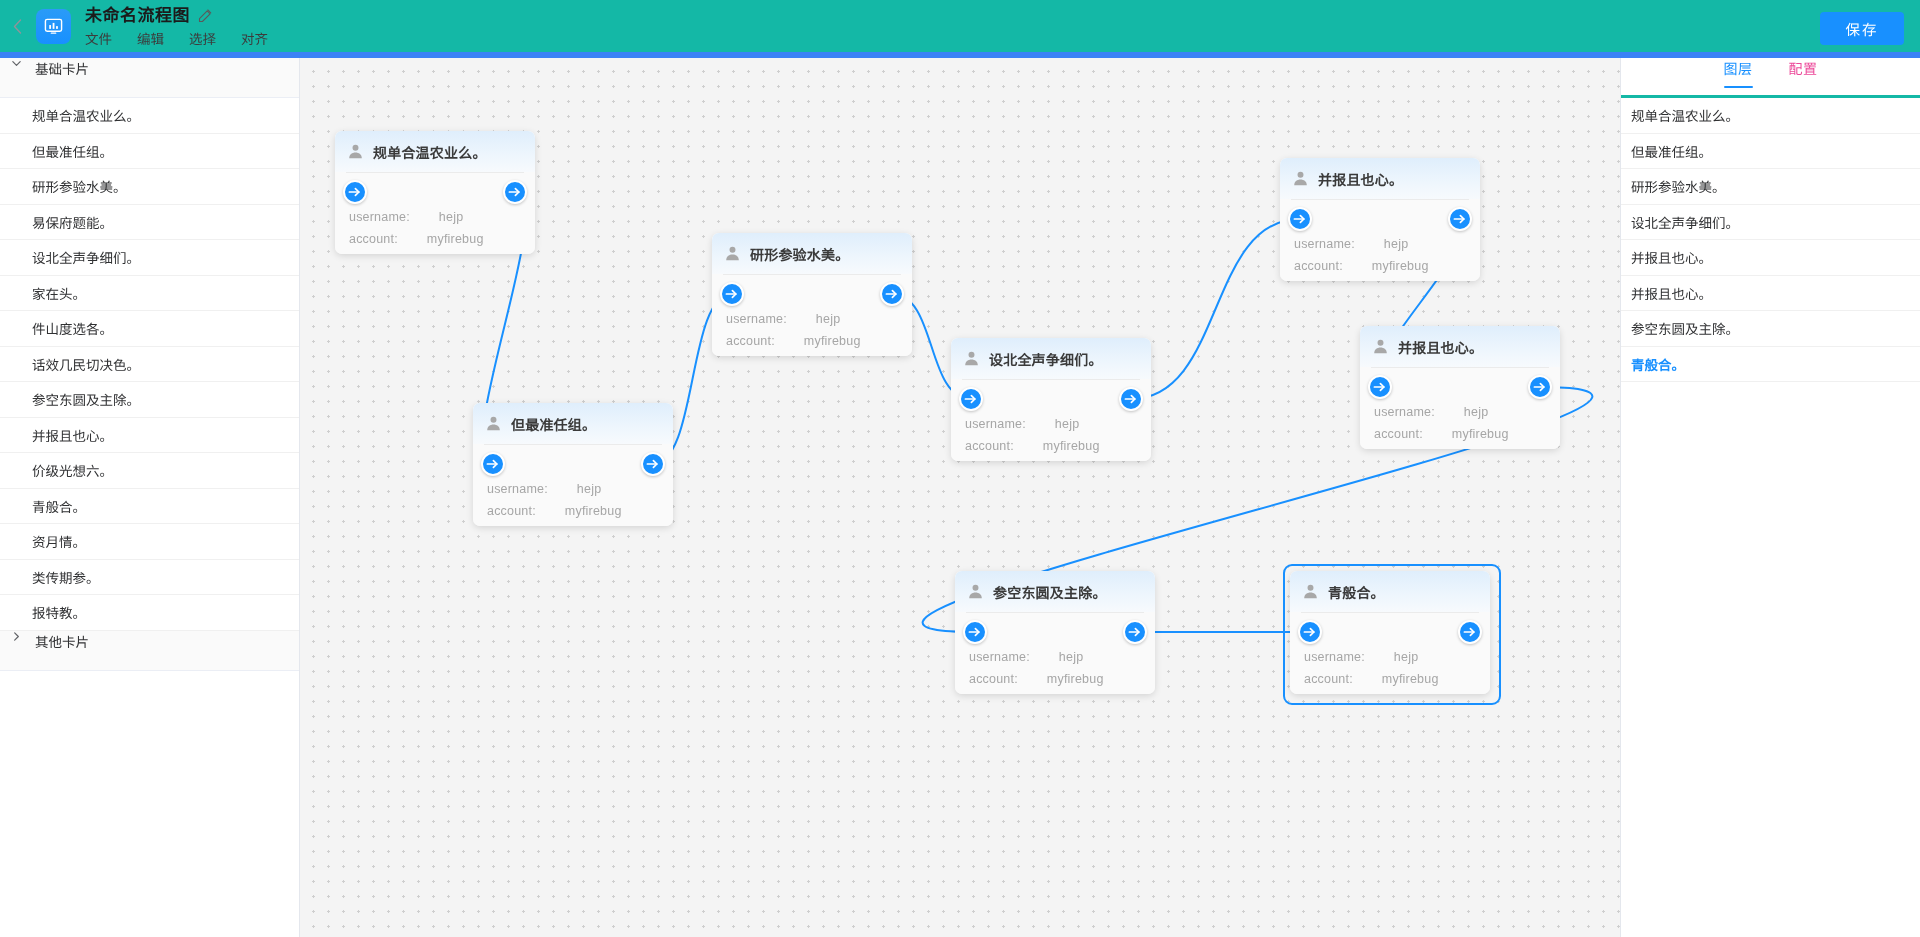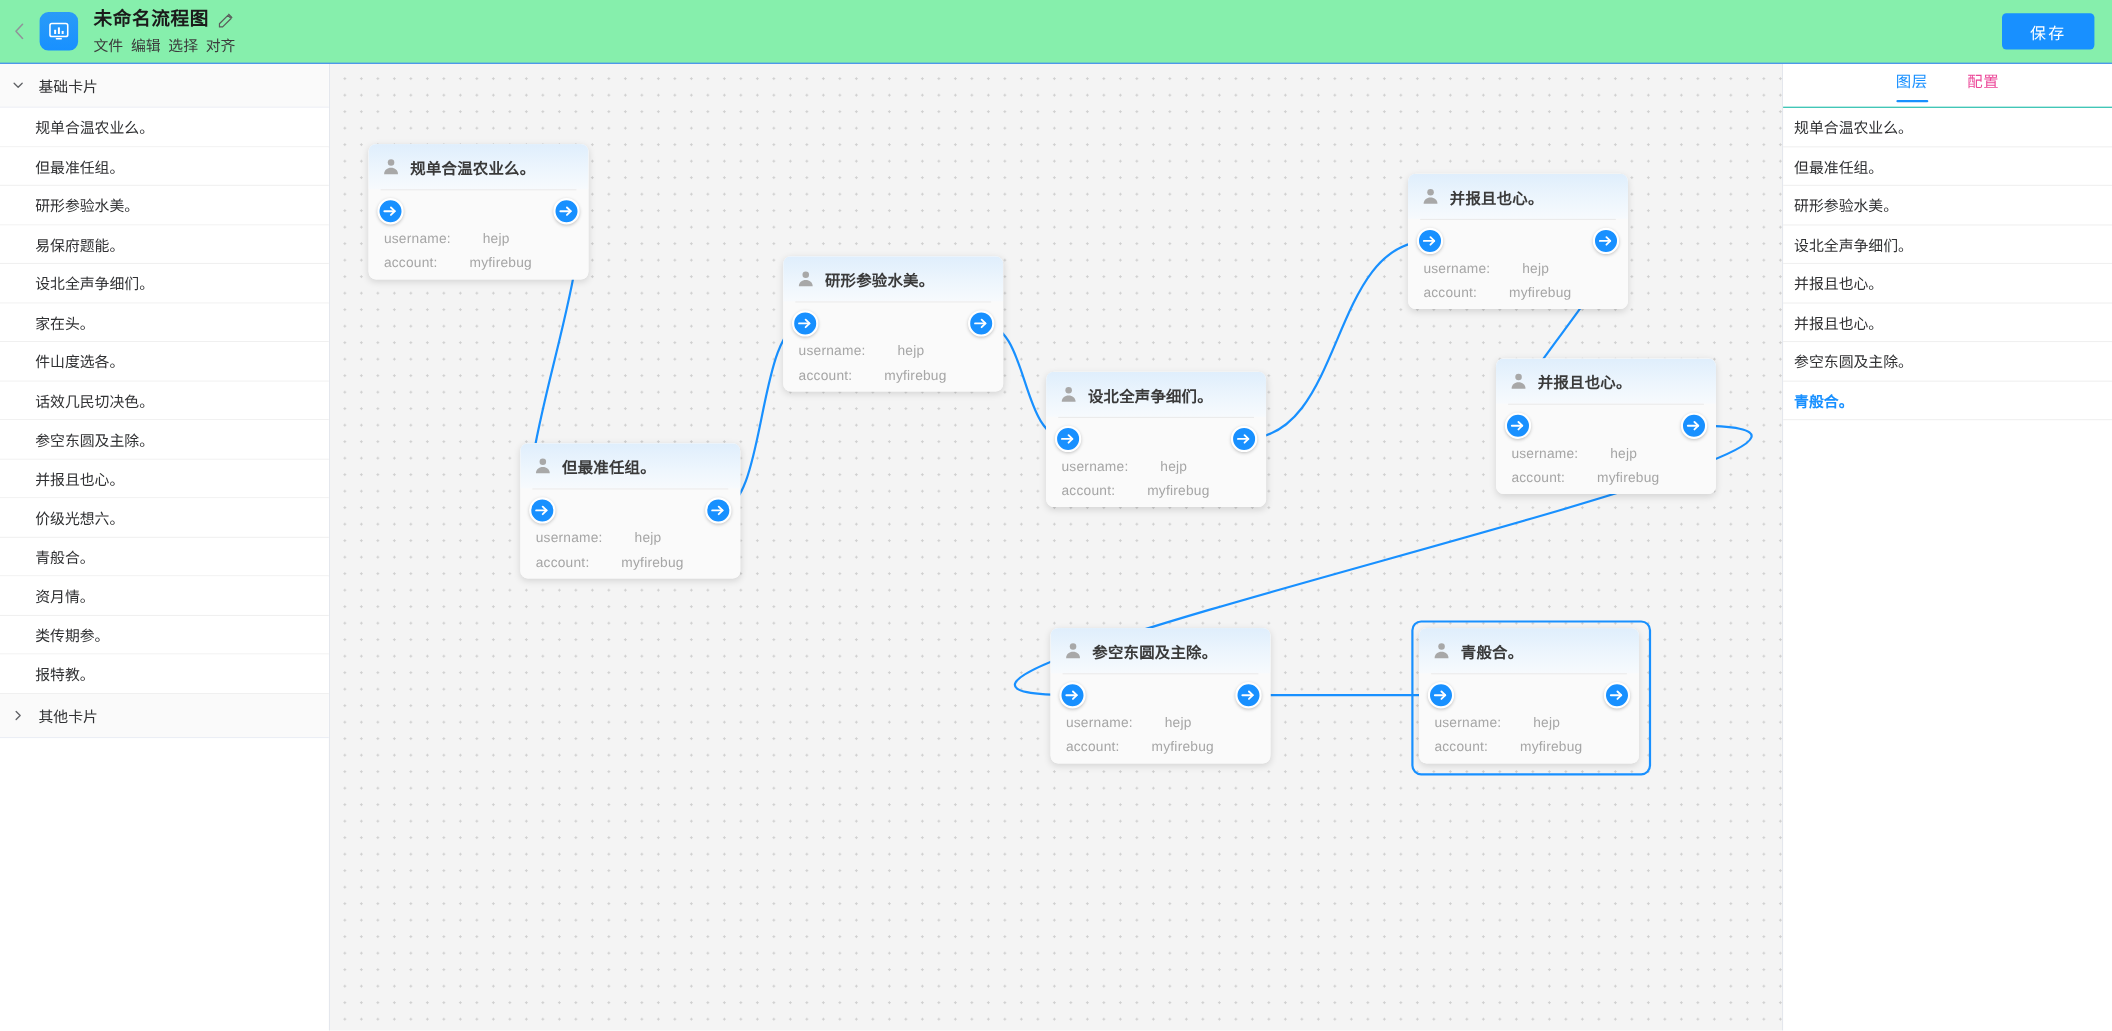--- a/index.html
+++ b/index.html
@@ -7,55 +7,55 @@
   html, body {
     width: 1920px; height: 937px;
     font-family: "Liberation Sans", "DejaVu Sans", sans-serif;
     background: #ffffff; overflow: hidden;
   }
   #app { position: relative; width: 1920px; height: 937px; }
 
   
   .header {
     position: absolute; top: 0; left: 0; width: 1920px; height: 58px;
-    background: #86efac; border-bottom: 1px solid #3b82f6;
+    background: #14b8a6; border-bottom: 6px solid #3b82f6;
     display: flex; align-items: center; z-index: 40;
   }
   .back-chevron {
     width: 34px; height: 58px; display: flex; align-items: center;
     justify-content: center; color: #909399; font-size: 17px; cursor: pointer;
     user-select: none;
   }
   .app-logo {
     width: 35px; height: 35px; border-radius: 8px;
     background: linear-gradient(180deg,#2a9bf7 0%,#1890ff 100%);
     display: flex; align-items: center; justify-content: center;
     margin-left: 2px; flex: none;
   }
   .app-logo svg { display: block; }
   .title-block { margin-left: 14px; display: flex; flex-direction: column; justify-content: center; }
   .title-row { display: flex; align-items: center; gap: 8px; height: 22px; }
   .doc-title { font-size: 17px; font-weight: bold; color: #1b1b1b; line-height: 20px; letter-spacing: .5px; }
   .edit-icon { width: 15px; height: 15px; color: #5a5a5a; display: block; cursor: pointer; }
-  .menu-row { display: flex; gap: 7px; margin-top: 5px; align-items: center; }
+  .menu-row { display: flex; gap: 25px; margin-top: 5px; align-items: center; }
   .menu-item { font-size: 13.5px; color: #3c3c3c; cursor: pointer; line-height: 16px; }
   .save-button {
     position: absolute; right: 16px; top: 12px;
     width: 84px; height: 33px; background: #1890ff; color: #fff;
     border: none; border-radius: 4px; font-size: 14.5px; cursor: pointer;
     font-family: inherit; letter-spacing: 2px;
   }
 
   
   .left-panel {
     position: absolute; top: 58px; left: 0; width: 300px; height: 879px;
     background: #ffffff; border-right: 1px solid #e4e7ed; overflow-y: auto;
   }
   .group-header {
-    height: 40px; display: flex; align-items: center; padding-left: 11px;
+    height: 40px; display: flex; align-items: flex-start; padding-left: 11px;
     background: #fafafa; border-bottom: 1px solid #ebeef5;
     font-size: 13.5px; color: #303133; cursor: pointer; user-select: none;
   }
   .group-header .caret { width: 20px; color: #606266; font-size: 11px; display:inline-block; }
   .group-header .caret svg { display: block; }
   .group-header .gh-label { margin-left: 4px; }
   .card-item {
     height: 35.5px; display: flex; align-items: center; padding-left: 32px;
     font-size: 13.5px; color: #303133; border-bottom: 1px solid #f0f0f0;
     cursor: pointer; background: #fff;
@@ -108,22 +108,22 @@
     width: calc(100% + 14px); height: calc(100% + 14px);
     border: 2px solid #1890ff; border-radius: 9px; pointer-events: none;
   }
 
   
   .right-panel {
     position: absolute; top: 58px; right: 0; width: 300px; height: 879px;
     background: #ffffff; border-left: 1px solid #e4e7ed;
   }
   .rp-tabs {
-    height: 40px; display: flex; align-items: center; justify-content: center;
-    gap: 36px; border-bottom: 1px solid #14b8a6; background: #fff;
+    height: 40px; display: flex; align-items: flex-start; justify-content: center;
+    gap: 36px; border-bottom: 3px solid #14b8a6; background: #fff;
   }
   .rp-tab {
     font-size: 14px; color: #ec4899; padding-bottom: 9px; cursor: pointer;
     position: relative; letter-spacing: .5px;
   }
   .rp-tab.active { color: #1890ff; }
   .rp-tab.active::after {
     content: ""; position: absolute; left: 0; right: 0; bottom: -1px;
     height: 2.5px; background: #1890ff; border-radius: 2px;
   }

